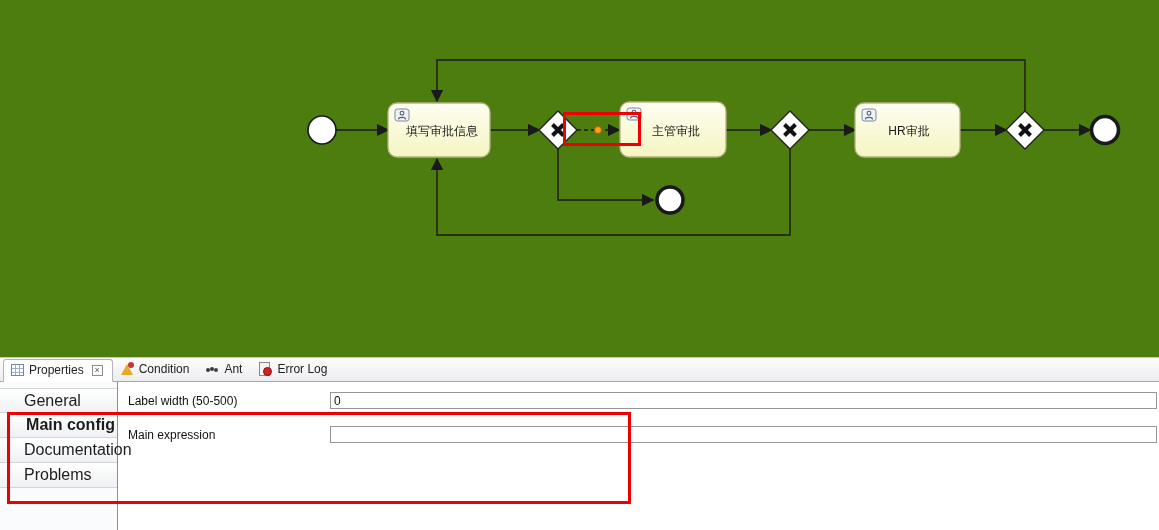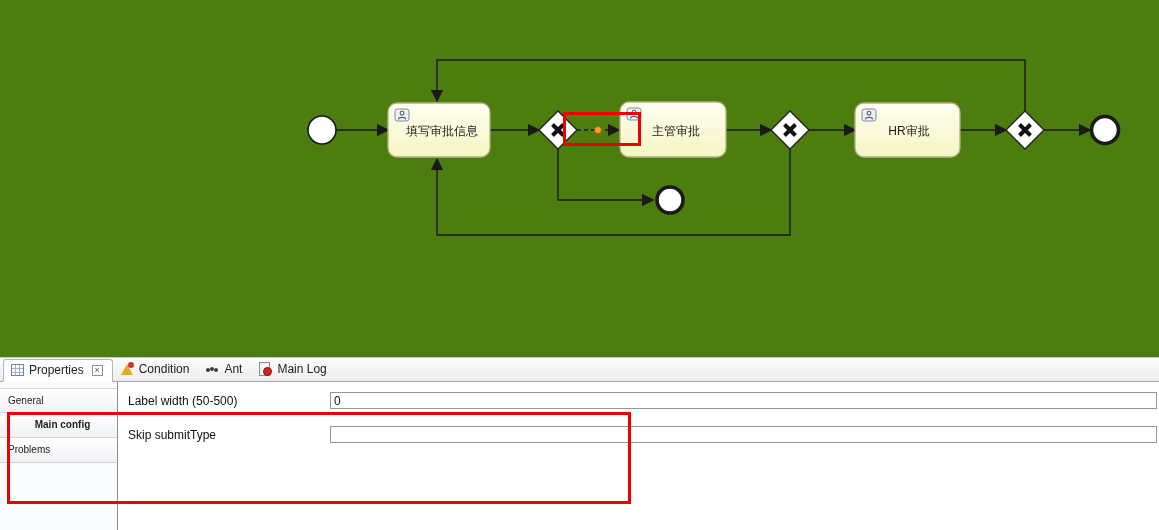--- a/index.html
+++ b/index.html
@@ -41,21 +41,21 @@
     background:#f4f4f4; border:1px solid #8a8a8a; }
   .errlog-icon::after { content:""; position:absolute; right:0; bottom:0; width:7px; height:7px;
     border-radius:50%; background:#d22222; border:1px solid #8a1010; }
   .close-icon { width:11px; height:11px; border:1px solid #8f8f8f; color:#555;
     font-size:9px; line-height:9px; text-align:center; margin-left:3px; }
   .close-icon::before { content:"\00D7"; }
 
   .panel-body { position:absolute; top:24px; left:0; right:0; bottom:0; background:#fff; }
   .sidebar { position:absolute; left:0; top:0; bottom:0; width:118px;
              border-right:1px solid #8f8f8f; background:#fafbfc; padding-top:6px; }
-  .side-item { height:25px; line-height:24px; padding-left:8px; font-size:10px; color:#1c1c1c;
+  .side-item { height:25px; line-height:24px; padding-left:24px; font-size:16px; color:#1c1c1c;
                background:linear-gradient(#ffffff,#eff1f4); border-bottom:1px solid #d4d4d4; }
   .side-item:first-child { border-top:1px solid #d4d4d4; }
   .side-item.selected { font-weight:bold;text-align:center; }
 
   .content { position:absolute; left:119px; top:0; right:0; bottom:0; }
   .prop-row { position:absolute; left:0; right:0; height:18px; }
   .prop-label { position:absolute; left:9px; top:0; line-height:18px; font-size:12px; color:#111; white-space:nowrap; }
   .prop-input { position:absolute; left:211px; right:2px; top:0; height:17px;
     border:1px solid #969696; background:#fff; font-size:12px; padding:0 3px;
     font-family:"Liberation Sans","DejaVu Sans",sans-serif; color:#111; }
@@ -146,38 +146,39 @@
       <div class="tab">
         <span class="icon problems-icon"></span>
         <span>Condition</span>
       </div>
       <div class="tab">
         <span class="icon ant-icon"></span>
         <span>Ant</span>
       </div>
       <div class="tab">
         <span class="icon errlog-icon"></span>
-        <span>Main Log</span>
+        <span>Error Log</span>
       </div>
     </div>
 
     <div class="panel-body">
       <div class="sidebar">
         <div class="side-item">General</div>
         <div class="side-item selected">Main config</div>
+        <div class="side-item">Documentation</div>
         <div class="side-item">Problems</div>
       </div>
 
       <div class="content">
         <div class="prop-row row-1">
           <div class="prop-label">Label width (50-500)</div>
           <input class="prop-input" type="text" value="0" style="">
         </div>
         <div class="prop-row row-2">
-          <div class="prop-label">Skip submitType</div>
+          <div class="prop-label">Main expression</div>
           <input class="prop-input" type="text" value="" style="">
         </div>
       </div>
     </div>
   </div>
 
   <div class="red-box red-props"></div>
 
 </div>
 

